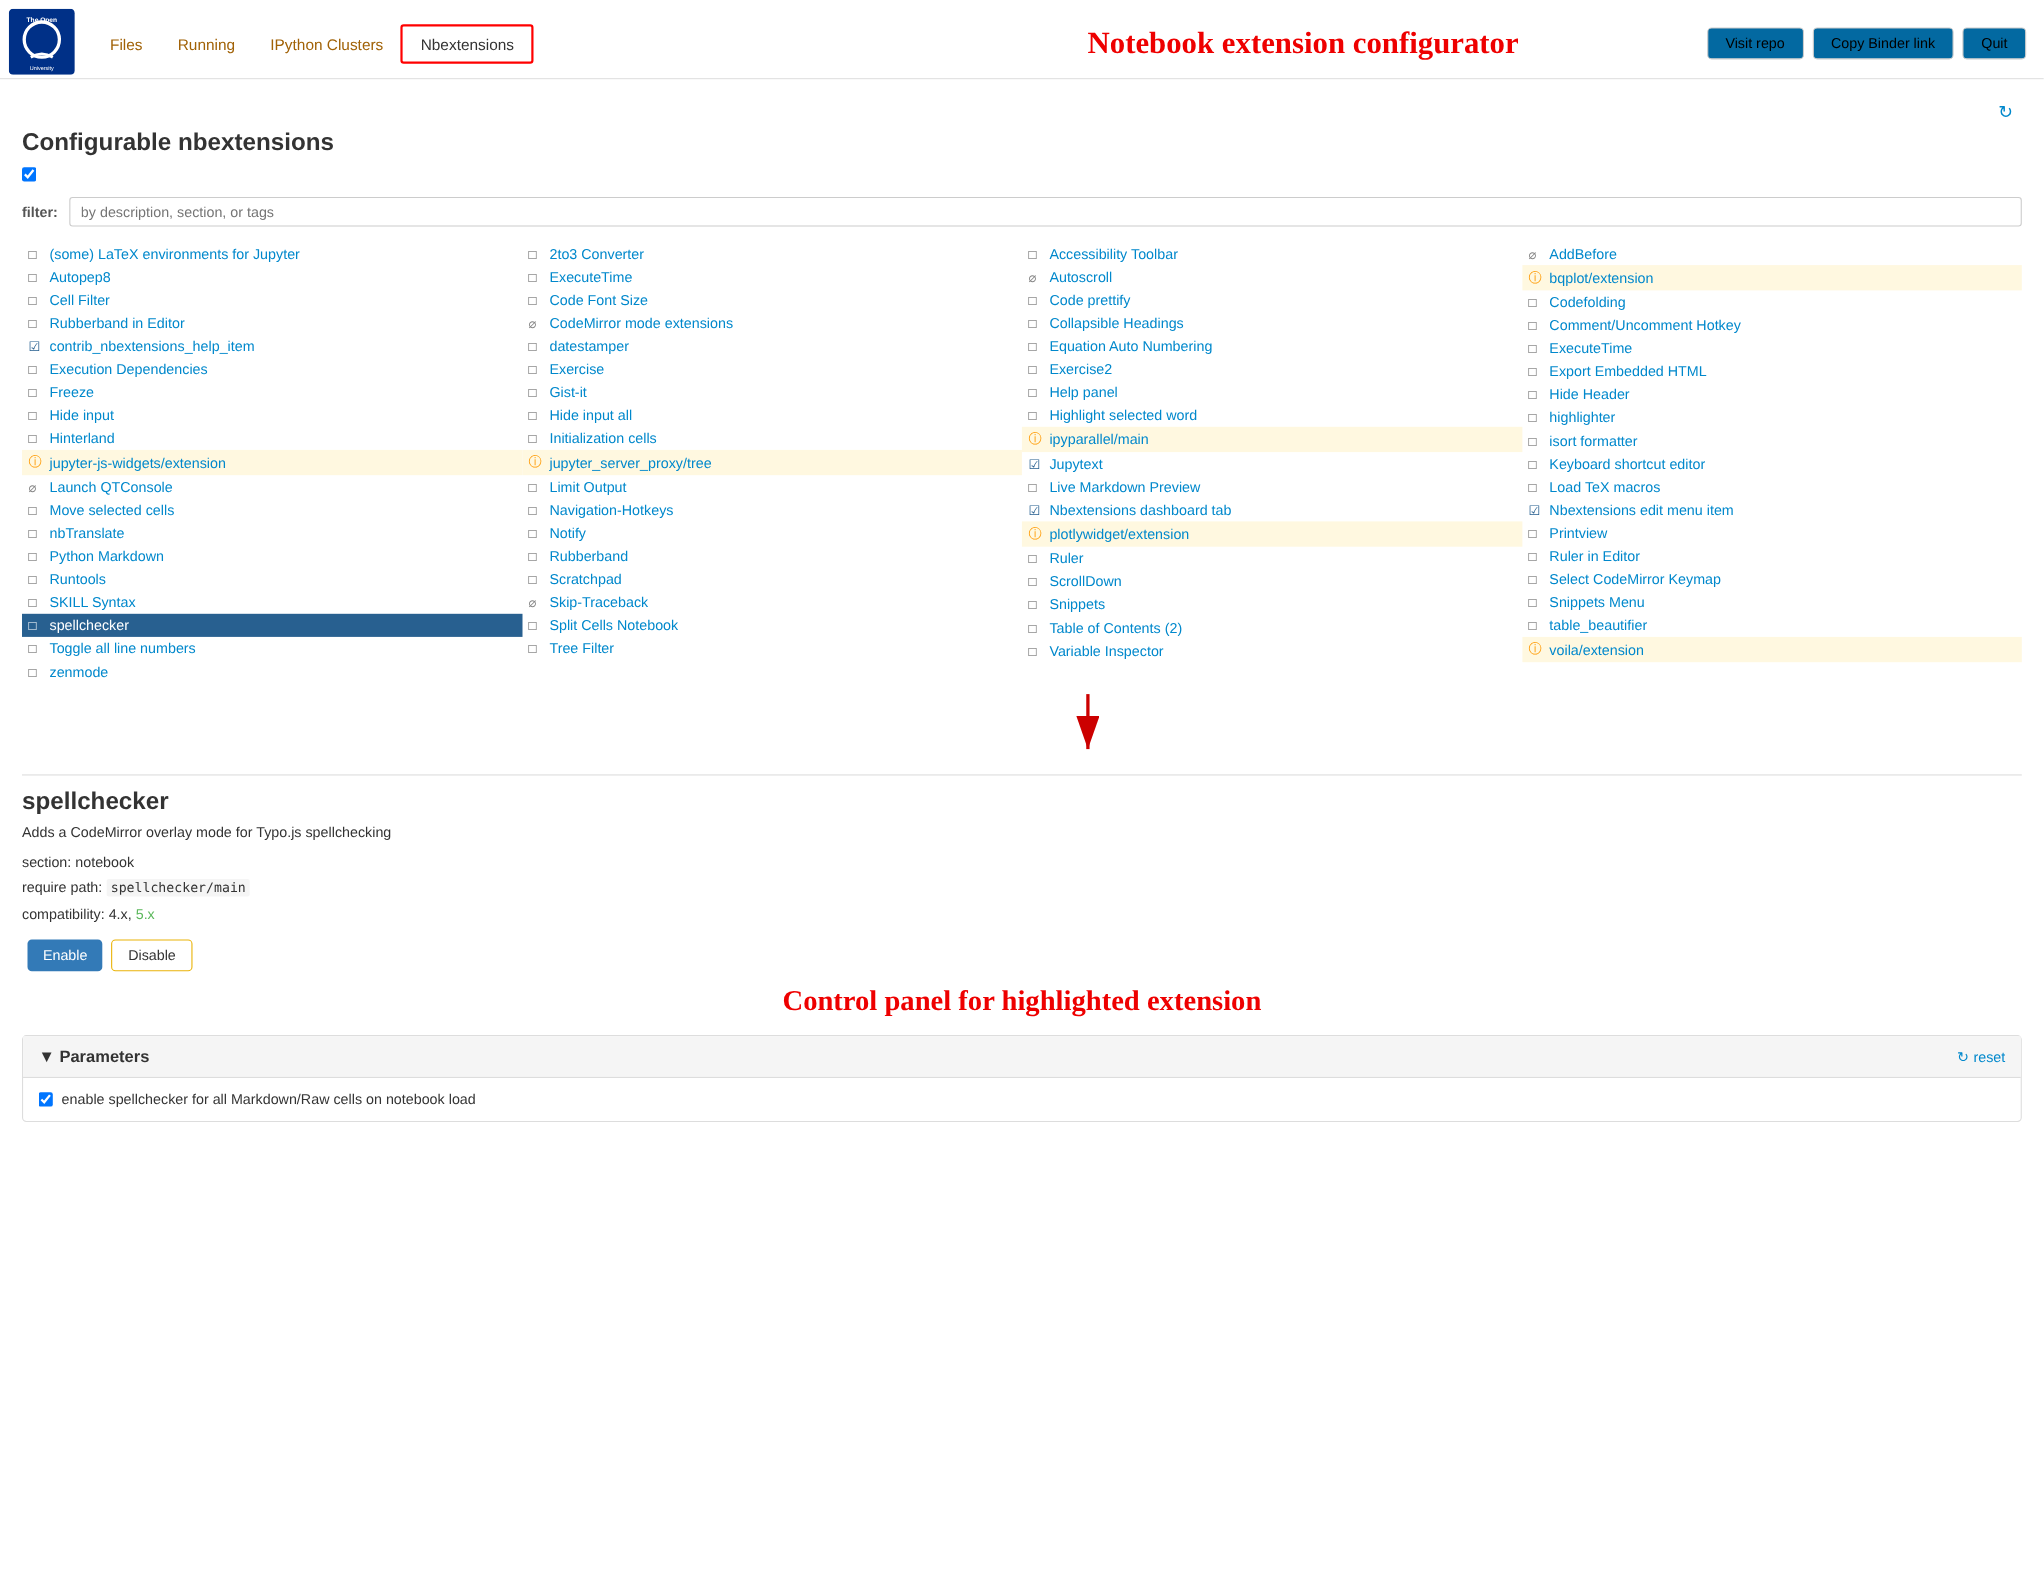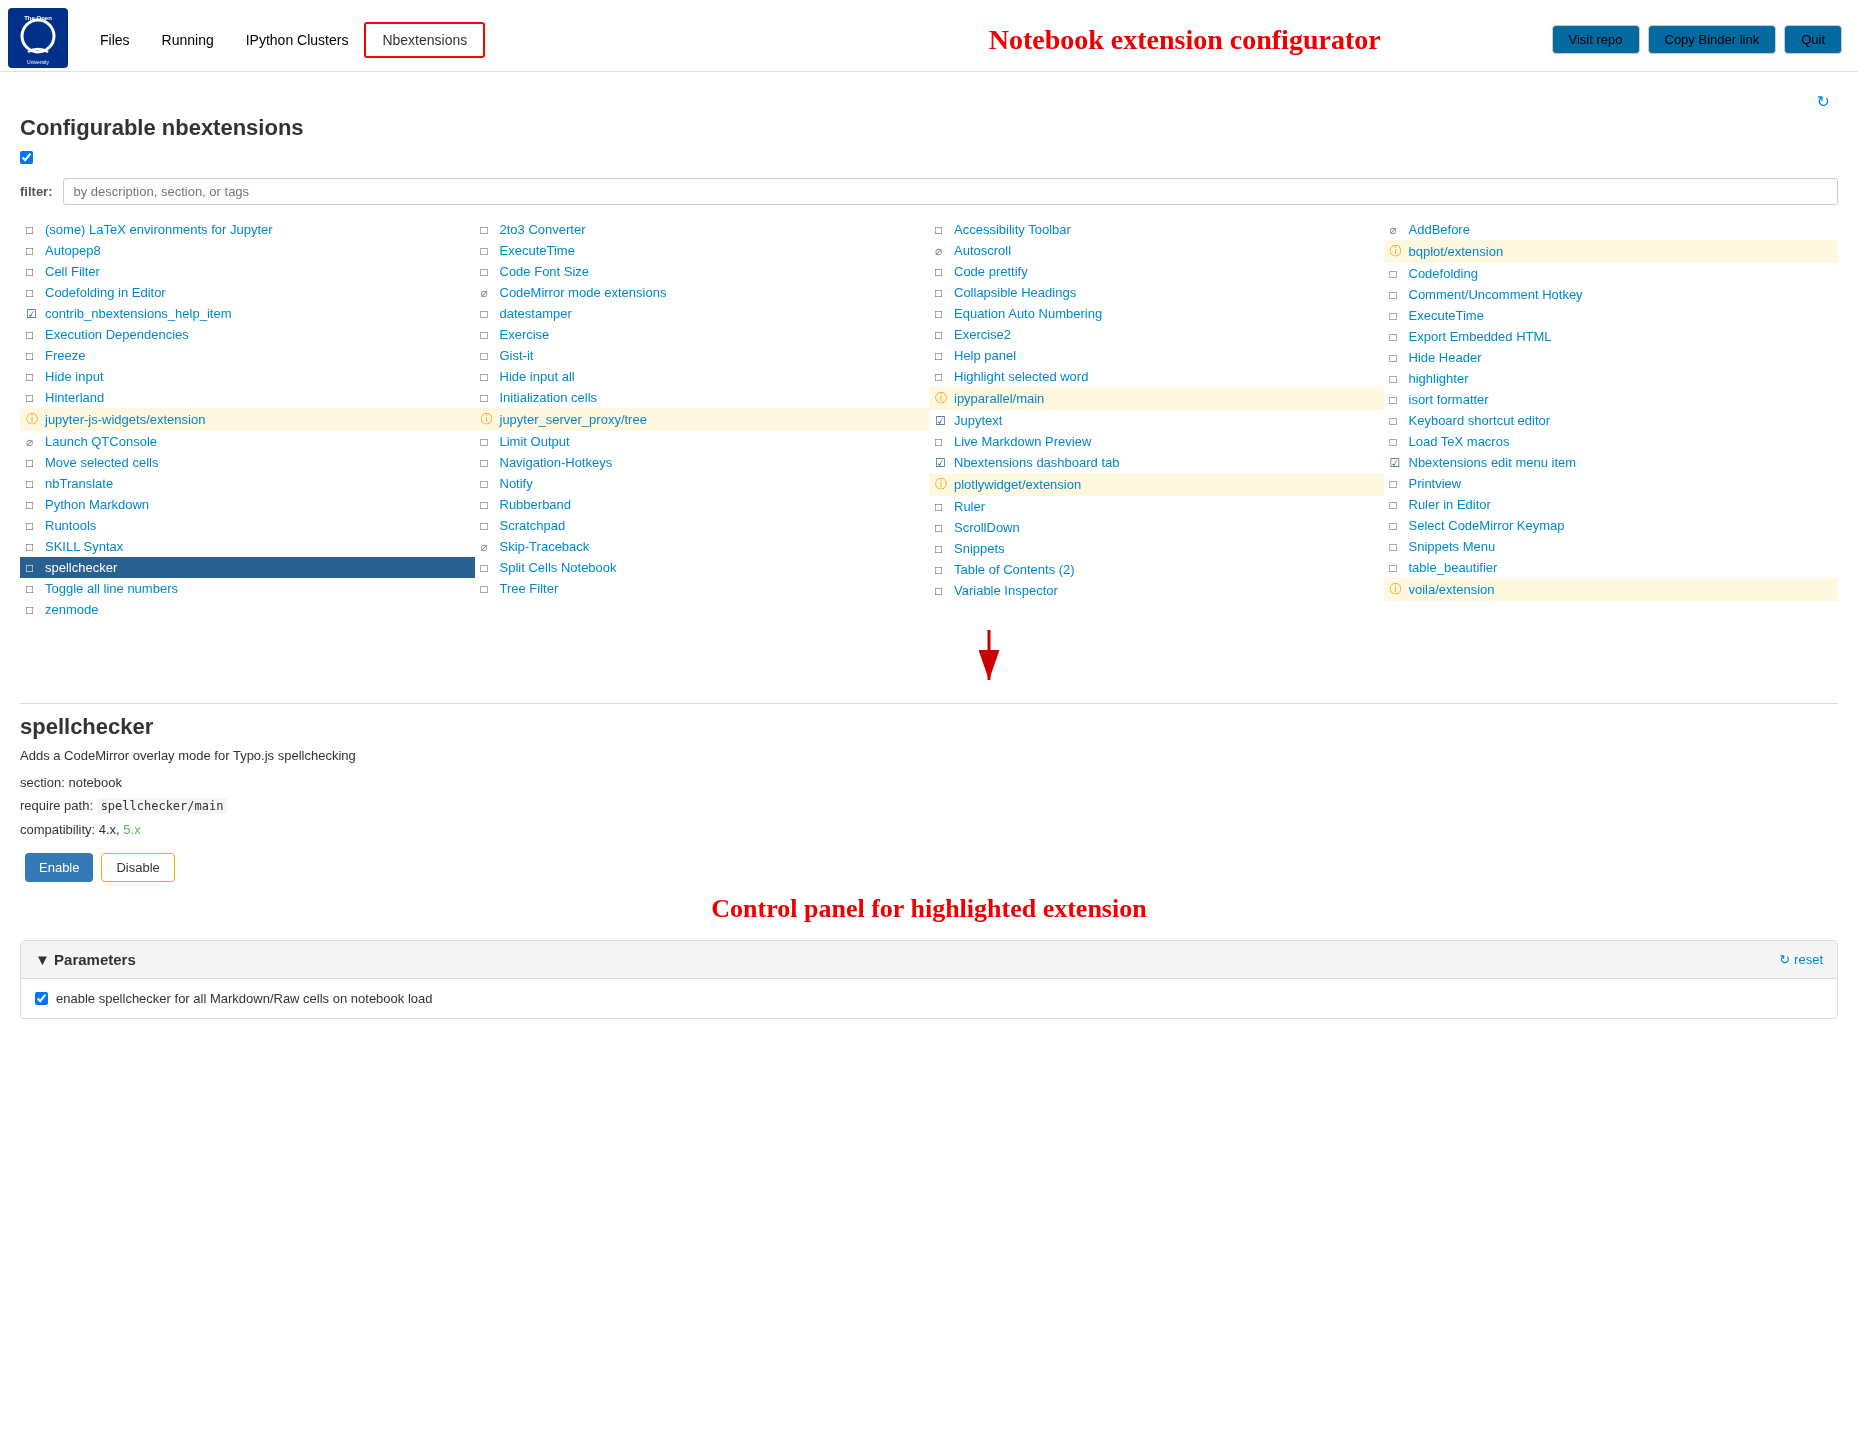--- a/index.html
+++ b/index.html
@@ -1,18 +1,18 @@
 <!DOCTYPE html>
 <html><head>
   <meta charset="utf-8">
   <style>
     * { box-sizing: border-box; margin: 0; padding: 0; }
     body { font-family: Arial, sans-serif; font-size: 13px; color: #333; background: #fff; }
     .nav-tabs { display: flex; align-items: center; gap: 0; flex: 1; }
-    .nav-tab { padding: 8px 16px; cursor: pointer; color: #000000; text-decoration: none; font-size: 14px; }
+    .nav-tab { padding: 8px 16px; cursor: pointer; color: #a16207; text-decoration: none; font-size: 14px; }
     .nav-tab.active { border: 2px solid #f00; border-radius: 3px; color: #333; }
     .header-title { font-size: 28px; font-weight: bold; color: #e00; font-family: Georgia, serif; flex: 1; text-align: center; }
     .header-buttons { display: flex; gap: 8px; }
     .header-btn { padding: 6px 16px; border: 1px solid #ccc; border-radius: 4px; background: #0369a1; cursor: pointer; font-size: 13px; }
 
     
     .main { padding: 16px 20px; }
     .page-title { font-size: 22px; font-weight: bold; margin-bottom: 10px; }
     .compat-checkbox { display: flex; align-items: flex-start; gap: 6px; margin-bottom: 14px; font-size: 13px; color: #555; }
     .filter-row { display: flex; align-items: center; gap: 10px; margin-bottom: 14px; }
@@ -116,21 +116,21 @@
       <div class="ext-item">
           <span class="ext-icon">□</span>
           <span>Autopep8</span>
         </div>
       <div class="ext-item">
           <span class="ext-icon">□</span>
           <span>Cell Filter</span>
         </div>
       <div class="ext-item">
           <span class="ext-icon">□</span>
-          <span>Codefolding in Editor</span>
+          <span>Rubberband in Editor</span>
         </div>
       <div class="ext-item">
           <span class="ext-icon checked">☑</span>
           <span>contrib_nbextensions_help_item</span>
         </div>
       <div class="ext-item">
           <span class="ext-icon">□</span>
           <span>Execution Dependencies</span>
         </div>
       <div class="ext-item">

